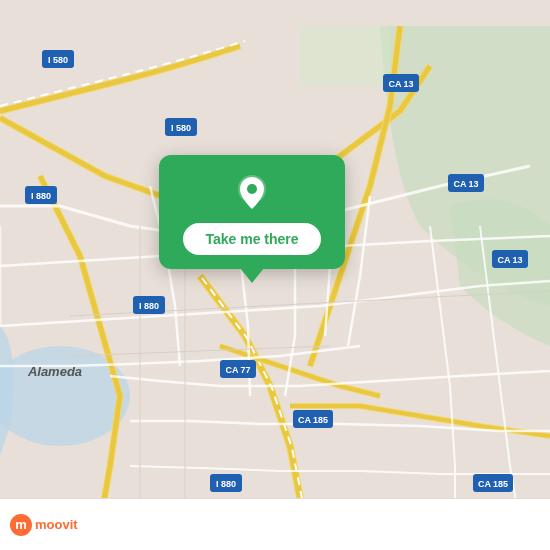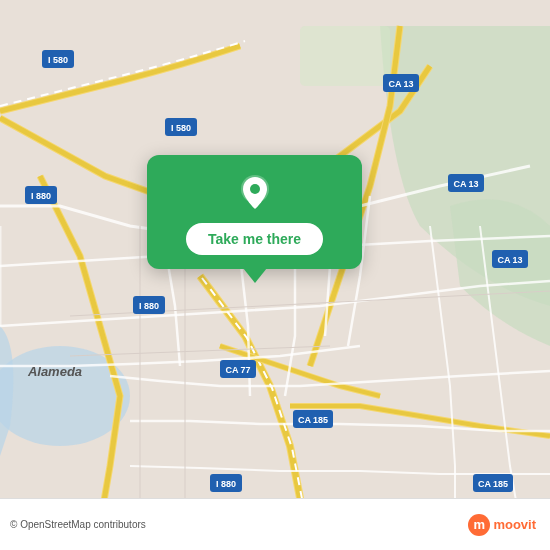--- a/index.html
+++ b/index.html
@@ -76,22 +76,22 @@
     .moovit-text {
       font-size: 13px;
       font-weight: bold;
       color: #ff6b35;
     }
 
     
     #popup-card {
       position: absolute;
       top: 155px;
-      left: 147px;
-      width: 215px;
+      left: 159px;
+      width: 186px;
       background: #2eaa5a;
       border-radius: 12px;
       z-index: 20;
       display: flex;
       flex-direction: column;
       align-items: center;
       padding: 16px 16px 14px;
       box-shadow: 0 4px 18px rgba(0,0,0,0.25);
     }
 
@@ -228,19 +228,18 @@
     <svg id="popup-pin-icon" viewBox="0 0 44 44" xmlns="http://www.w3.org/2000/svg">
       <circle cx="22" cy="18" r="14" fill="white" opacity="0.25"></circle>
       <path d="M22 6 C15.4 6 10 11.4 10 18 C10 27 22 38 22 38 C22 38 34 27 34 18 C34 11.4 28.6 6 22 6Z" fill="white"></path>
       <circle cx="22" cy="18" r="5" fill="#2eaa5a"></circle>
     </svg>
     <button id="popup-button">Take me there</button>
     <div id="popup-tail"></div>
   </div>
 
   <div id="bottom-bar">
-    <span id="copyright-text">© OpenStreetMap contributors</span>
     <div id="moovit-logo">
       <div class="moovit-m">m</div>
       <span class="moovit-text">moovit</span>
     </div>
   </div>
 </div>
 
 </body></html>

